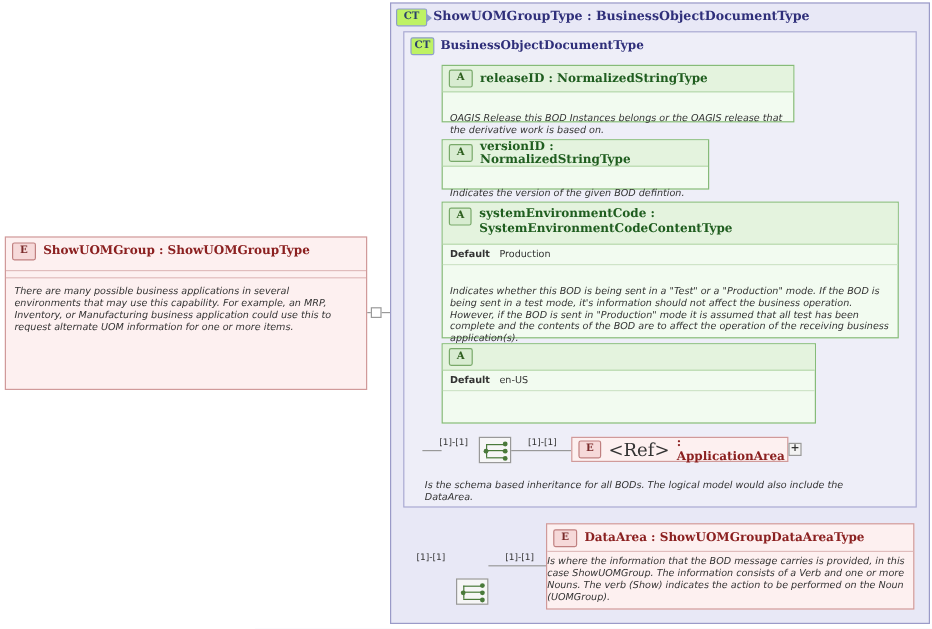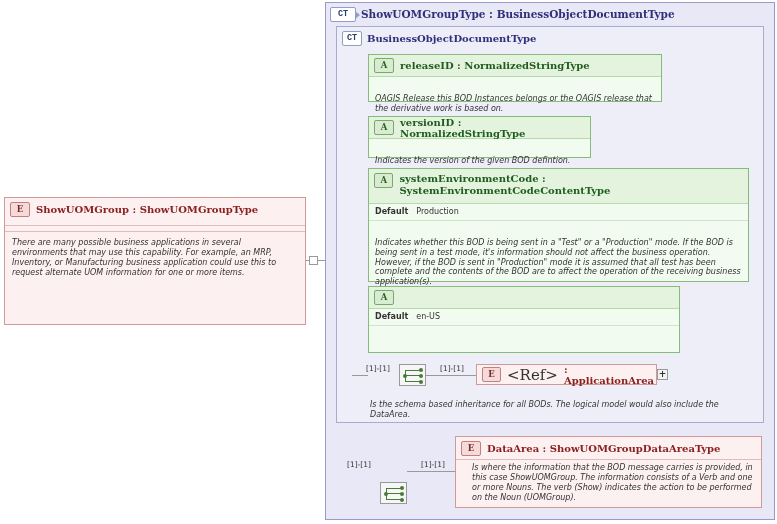--- a/index.html
+++ b/index.html
@@ -24,21 +24,21 @@
     left:0;top:0;width:100%;height:22px;
     display:flex;align-items:center;gap:5px;padding-left:4px;
   }
   .badge{
     display:inline-flex;align-items:center;justify-content:center;
     font-family:"DejaVu Serif", serif;
     font-weight:bold;font-size:8.5px;
     border:1px solid #777;border-radius:2px;
     width:18px;height:13px;line-height:13px;
   }
-  .badge.ct{background:#ffffff;border-color:#8e9ec9;color:#2b3f6b;font-family:Liberation Mono, monospace;}
+  .badge.ct{background:#bef264;border-color:#8e9ec9;color:#2b3f6b;}
   .badge.a{background:#d8ecd1;border-color:#79a96a;color:#2f6020;}
   .badge.e{background:#f6d9d9;border-color:#c08080;color:#7a2b2b;}
   .badge.plus{
     width:11px;height:11px;font-size:9px;line-height:9px;
     background:#f2f2f2;border:1px solid #999;color:#333;border-radius:0;
   }
   .ct-arrow{
     position:relative;width:24px;
   }
   .ct-arrow:after{
@@ -89,21 +89,21 @@
   .default-label{font-weight:bold;color:#333;}
   .default-val{color:#333;}
   .sep{border-top:1px solid #cfe4c8;margin:3px 0 0 0;}
 
   
   .elembox{background:#fdf0f0;border:1px solid #d09a9a;}
   .elem-head{
     display:flex;align-items:center;gap:6px;height:20px;padding-left:5px;
   }
   .elem-body{
-    padding:4px 6px 5px 16px;font-style:italic;font-size:8px;line-height:1.25;color:#333;
+    padding:4px 6px 5px 0;font-style:italic;font-size:8px;line-height:1.25;color:#333;
   }
 
   
   #showuom{
     left:4px;top:197px;width:302px;height:128px;
     background:#fdf0f0;border:1px solid #d09a9a;
   }
   #showuom .elem-head{height:22px;}
   #showuom .para{
     padding:2px 7px 0 7px;font-style:italic;font-size:8px;line-height:1.25;color:#333;
@@ -216,21 +216,21 @@
 
 <div class="abs elembox" style="left:476px;top:364px;width:181px;height:21px;">
   <div class="elem-head" style="height:19px;">
     <span class="badge e">E</span>
     <span style="font-family:'DejaVu Serif',serif;font-size:15px;color:#333;">&lt;Ref&gt;</span>
     <span class="title-red"> : ApplicationArea</span>
   </div>
 </div>
 <div class="abs badge plus" style="left:657px;top:369px;">+</div>
 
-<div class="abs note" style="left:370px;top:400px;width:380px;">Is the schema based inheritance for all BODs. The logical model would also include the DataArea.</div>
+<div class="abs note" style="left:354px;top:400px;width:380px;">Is the schema based inheritance for all BODs. The logical model would also include the DataArea.</div>
 
 <div class="abs card" style="left:347px;top:460px;">[1]-[1]</div>
 <div class="abs seqicon" style="left:380px;top:460px;">
   <span class="bar" style="left:5px;top:10px;width:17px;height:1px;"></span>
   <span class="bar" style="left:5px;top:5px;width:1px;height:11px;"></span>
   <span class="dot" style="left:3px;top:9px;"></span>
   <span class="dot" style="left:19px;top:3px;"></span>
   <span class="dot" style="left:19px;top:9px;"></span>
   <span class="dot" style="left:19px;top:15px;"></span>
   <span class="bar" style="left:5px;top:5px;width:16px;height:1px;"></span>

